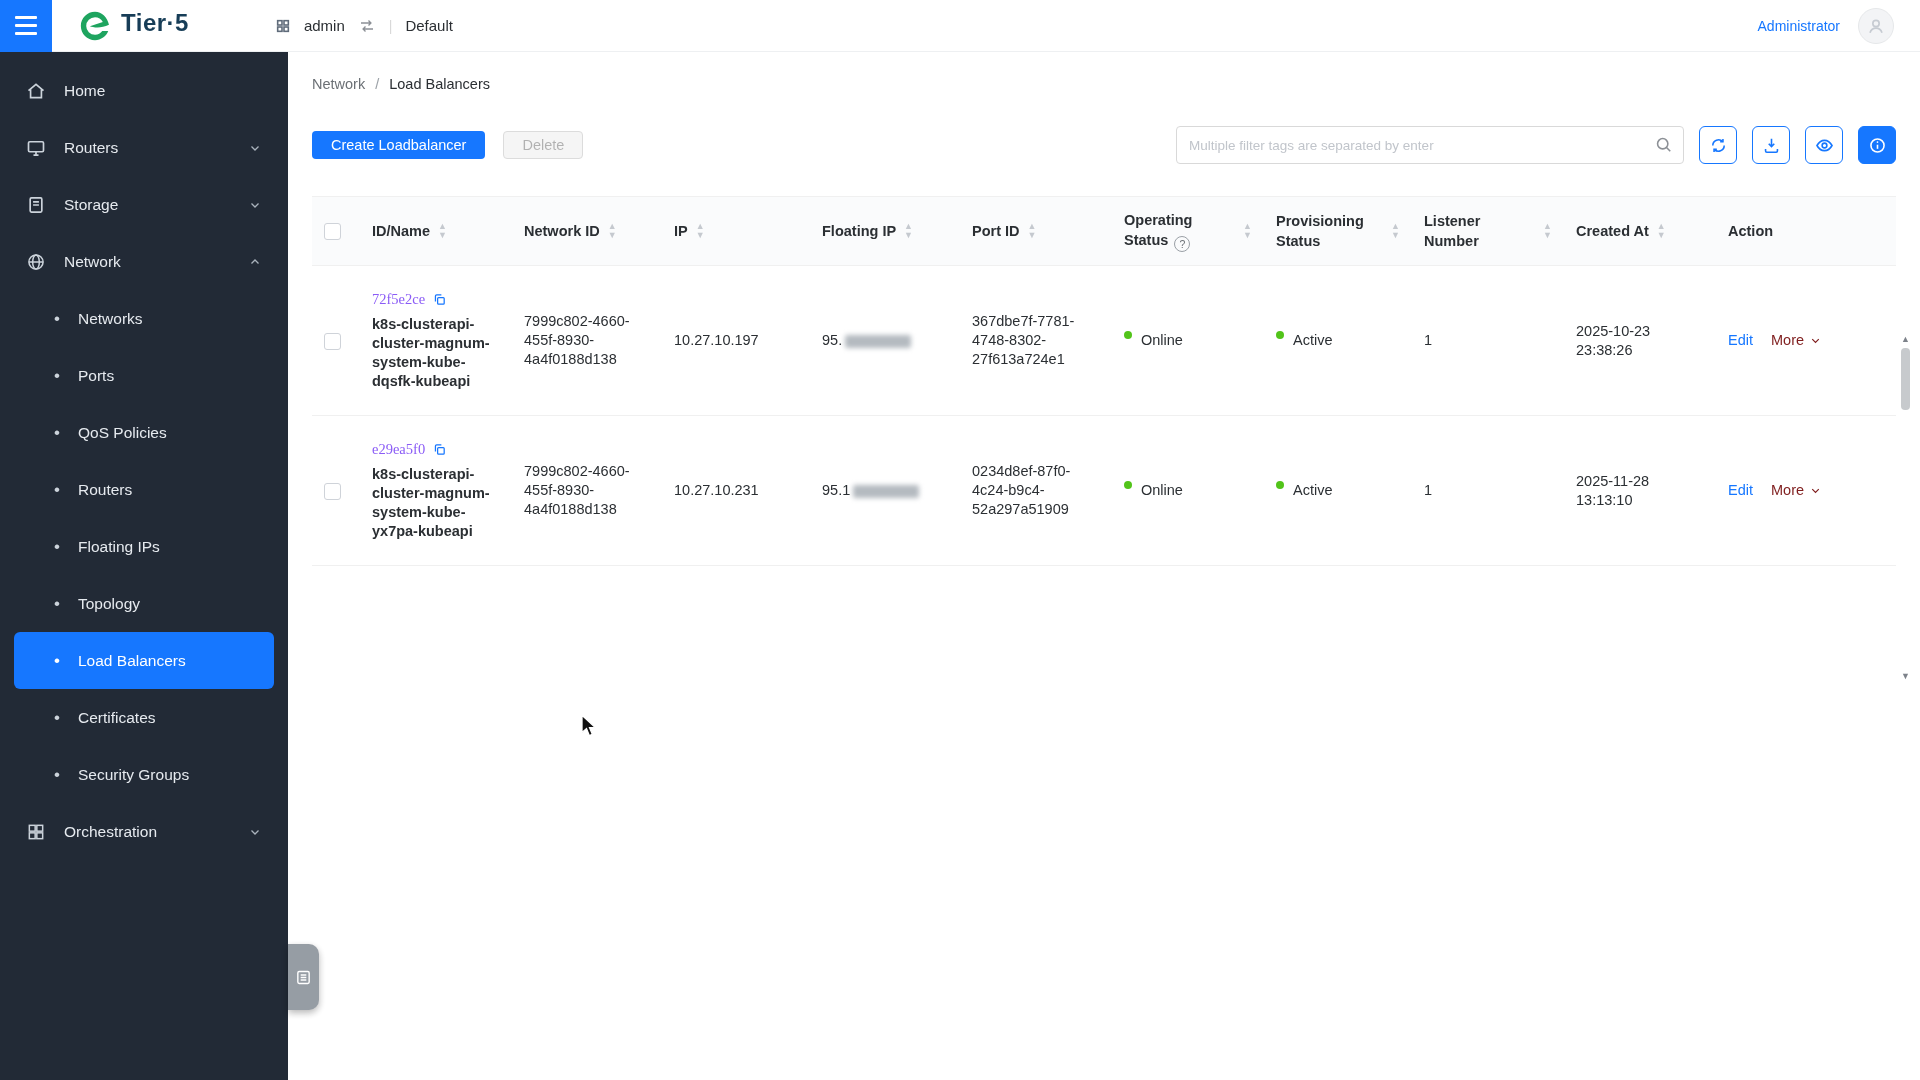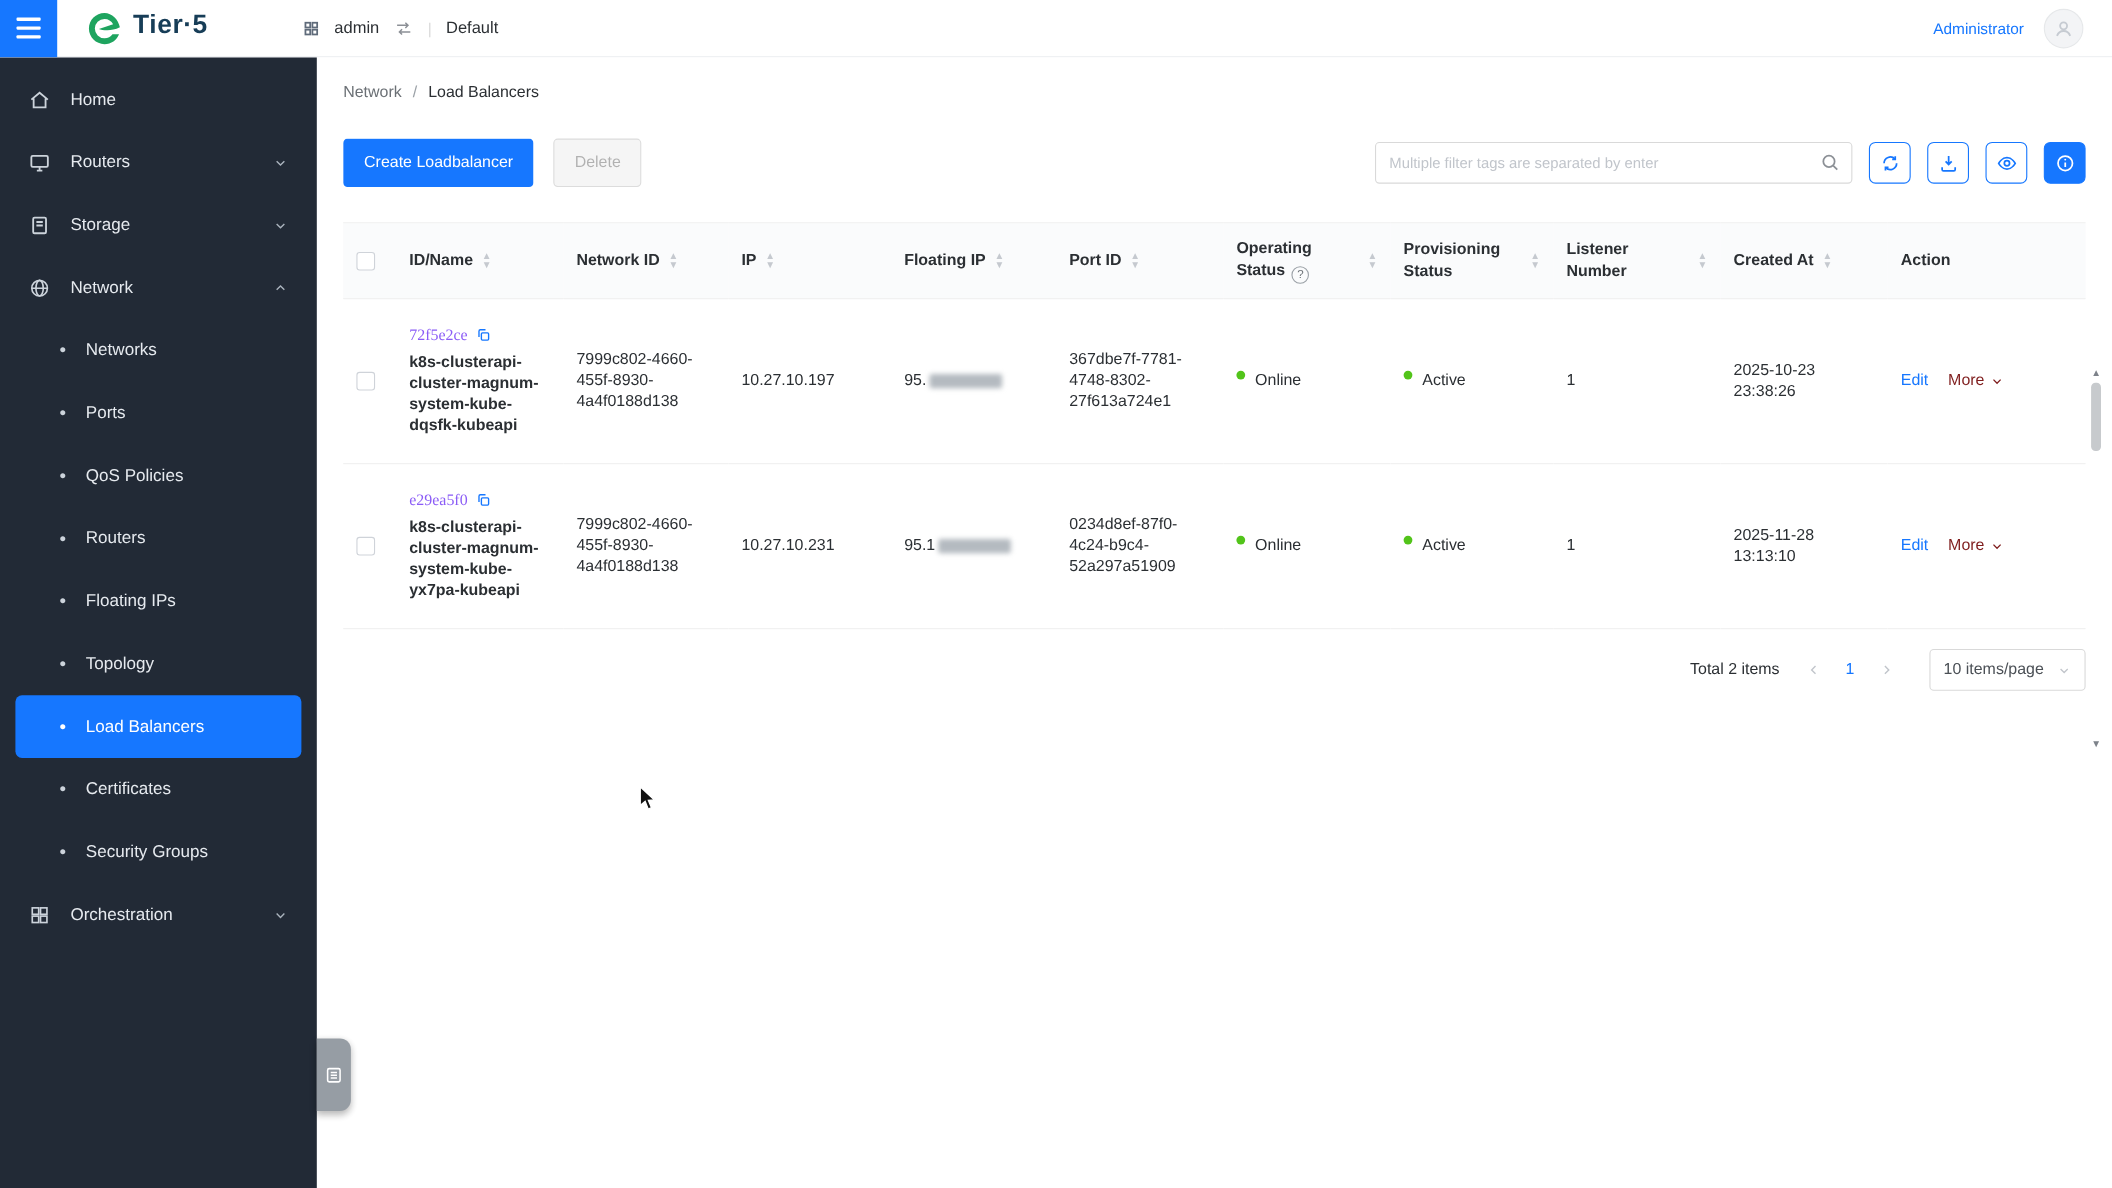--- a/index.html
+++ b/index.html
@@ -53,28 +53,28 @@
 
   
   .main { position: absolute; left: 288px; top: 52px; right: 0; bottom: 0; background: #fff; padding: 24px 24px 0; }
   .breadcrumb { font-size: 14.5px; display: flex; align-items: center; gap: 10px; }
   .breadcrumb .bc-link { color: #6b7075; cursor: pointer; }
   .breadcrumb .bc-sep { color: #9aa0a6; }
   .breadcrumb .bc-current { color: #2b2f33; }
 
   .toolbar { display: flex; align-items: center; margin-top: 34px; }
   .btn {
-    height: 44px; border-radius: 4px; font-size: 14.5px; padding: 0 18px;
+    height: 28px; border-radius: 4px; font-size: 14.5px; padding: 0 18px;
     border: 1px solid transparent; cursor: pointer;
     font-family: "Liberation Sans", sans-serif;
   }
   .btn-primary { background: #1677ff; color: #fff; }
   .btn-disabled { background: #f5f5f5; color: rgba(0,0,0,.28); border-color: #dcdcdc; margin-left: 18px; cursor: not-allowed; }
   .toolbar-spacer { flex: 1; }
-  .filter { position: relative; width: 434px; height: 38px; }
+  .filter { position: relative; width: 508px; height: 38px; }
   .filter input {
     width: 100%; height: 100%; border: 1px solid #d9d9d9; border-radius: 4px;
     padding: 0 40px 0 12px; font-size: 13.5px; color: #262626; outline: none;
     font-family: "Liberation Sans", sans-serif;
   }
   .filter input::placeholder { color: #c1c5cb; }
   .filter .search-ic { position: absolute; right: 11px; top: 9px; color: #8c9096; cursor: pointer; }
   .tool-btn {
     width: 38px; height: 38px; border-radius: 6px; border: 1px solid #1677ff;
     background: #fff; color: #1677ff; display: flex; align-items: center; justify-content: center;
@@ -544,42 +544,20 @@
               <span>More</span>
               <svg width="13" height="13" viewBox="0 0 24 24" fill="none" stroke="currentColor" stroke-width="2.2">
                 <polyline points="6,9.5 12,15.5 18,9.5"></polyline>
               </svg>
             </span>
         </td>
       </tr>
     </tbody>
   </table>
 
-  <div class="table-footer">
-    <span class="total-text">Total 2 items</span>
-    <span class="pg-arrow">
-      <svg width="14" height="14" viewBox="0 0 24 24" fill="none" stroke="currentColor" stroke-width="2.2">
-          <polyline points="14.5,6 8.5,12 14.5,18"></polyline>
-        </svg>
-    </span>
-    <span class="pg-num">1</span>
-    <span class="pg-arrow">
-      <svg width="14" height="14" viewBox="0 0 24 24" fill="none" stroke="currentColor" stroke-width="2.2">
-          <polyline points="9.5,6 15.5,12 9.5,18"></polyline>
-        </svg>
-    </span>
-    <span class="page-size">
-      <span>10 items/page</span>
-      <span class="chev">
-        <svg width="13" height="13" viewBox="0 0 24 24" fill="none" stroke="currentColor" stroke-width="2.2">
-            <polyline points="6,9.5 12,15.5 18,9.5"></polyline>
-          </svg>
-      </span>
-    </span>
-  </div>
 
   <div class="vscroll">
     <span class="arrow">▲</span>
     <span class="track">
       <span class="thumb"></span>
     </span>
     <span class="arrow">▼</span>
   </div>
 </main>
 

